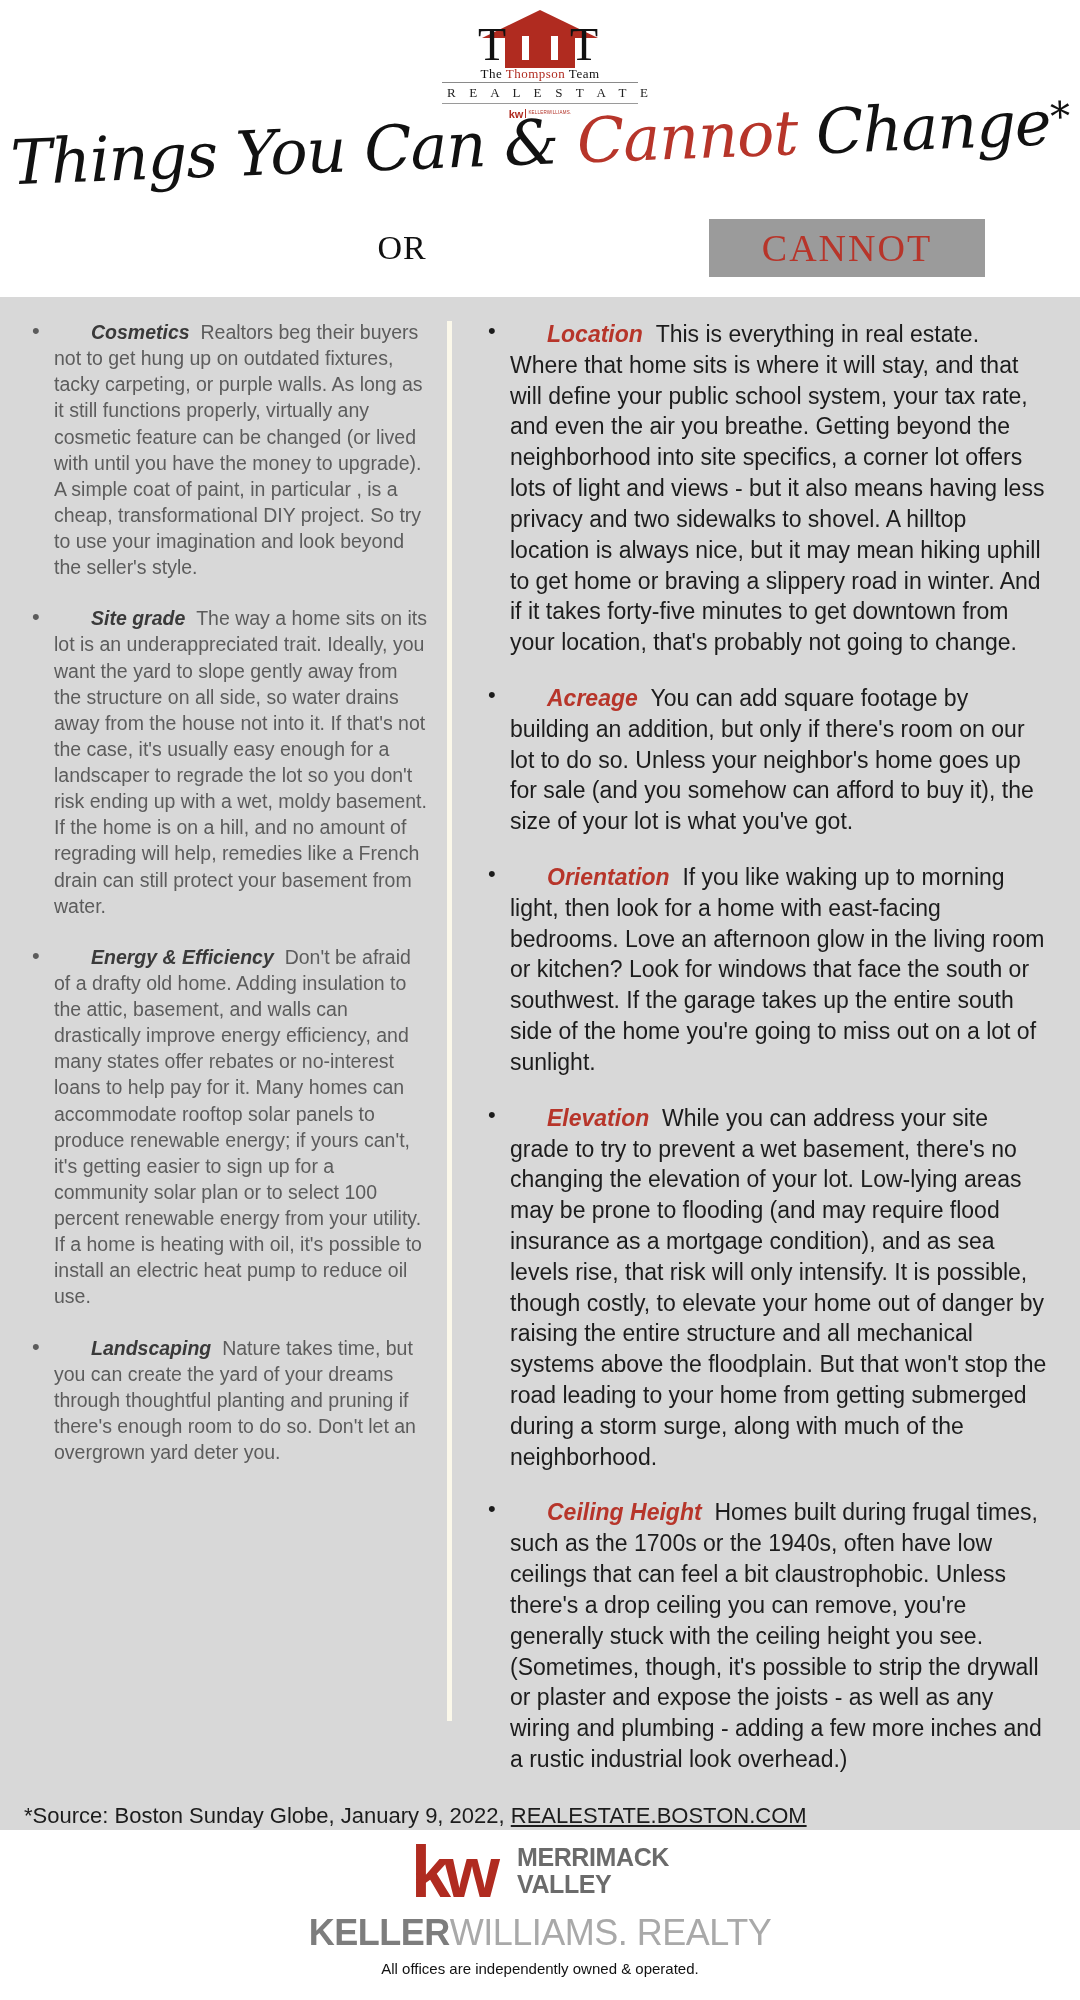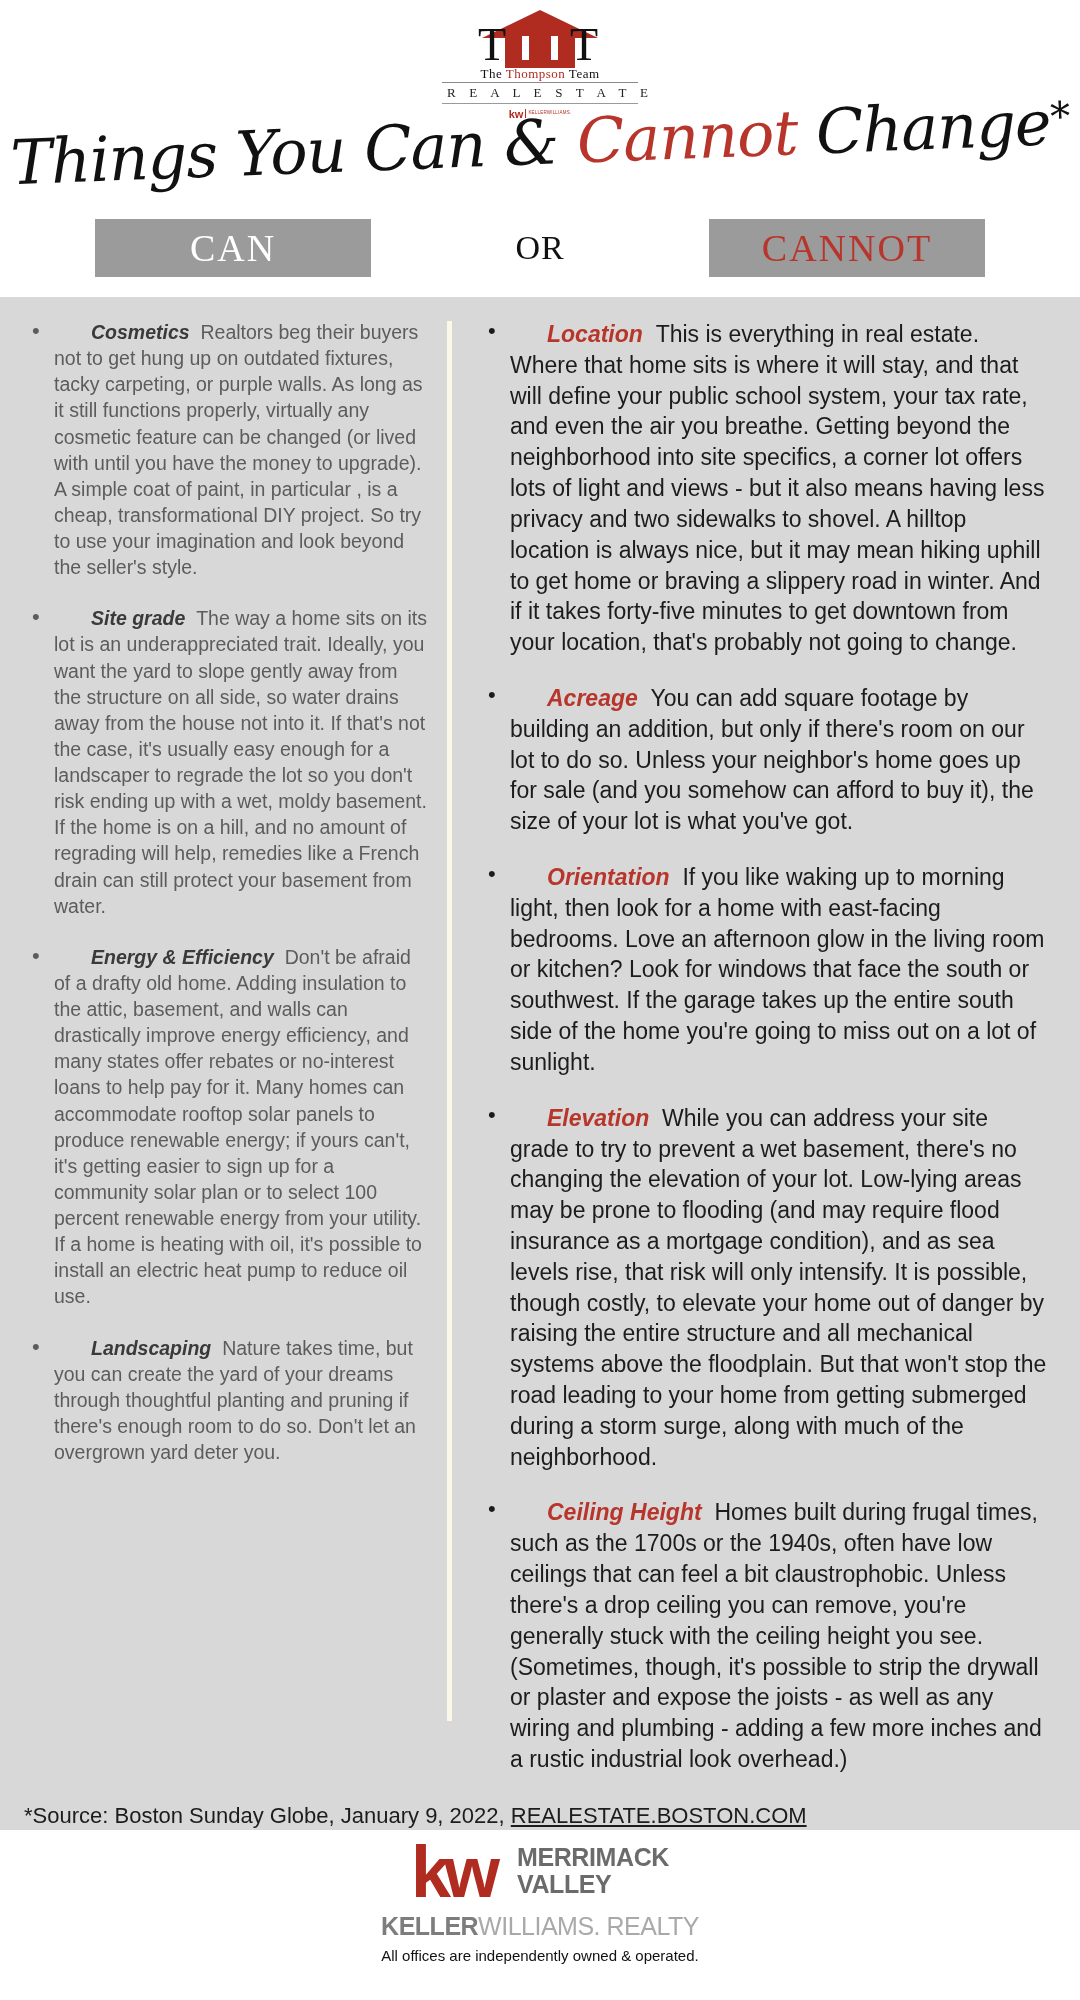--- a/index.html
+++ b/index.html
@@ -291,21 +291,21 @@
   }
   .kw-words div {
     font-size: 25px;
     font-weight: 700;
     color: #6b6b6b;
     line-height: 1.06;
     letter-spacing: -.4px;
   }
   .kw-realty {
     margin-top: 2px;
-    font-size: 25px;
+    font-size: 36px;
     letter-spacing: -.5px;
   }
   .kw-realty .bold { font-weight: 700; color: #7d7d7d; }
   .kw-realty .light { font-weight: 400; color: #a9a9a9; }
   .disclaimer {
     font-size: 15px;
     color: #111111;
     margin-top: 6px;
   }
 </style>
@@ -331,21 +331,20 @@
     <div class="logo-kw">
       <span class="kwmark">kw</span>
       <span class="kwbar"></span>
       <span class="kwtxt">KELLERWILLIAMS.</span>
     </div>
   </div>
 
   <h1 class="title"><span>Things You Can &amp; </span><span class="red">Cannot</span><span> Change</span><span class="star">*</span></h1>
 
   <div class="band">
-    <div class="band-cell can">CAN</div>
     <div class="band-or">OR</div>
     <div class="band-cell cannot">CANNOT</div>
   </div>
 
   <div class="panel">
     <div class="cols">
 
       <div class="col left">
         <ul class="items">
           <li class="item"><span class="term">Cosmetics</span>&nbsp;&nbsp;<span>Realtors beg their buyers not to get hung up on outdated fixtures, tacky carpeting, or purple walls.  As long as it still functions properly, virtually any cosmetic feature can be changed (or lived with until you have the money to upgrade).  A simple coat of paint, in particular , is a cheap, transformational DIY project.  So try to use your imagination and look beyond the seller's style.</span></li>

